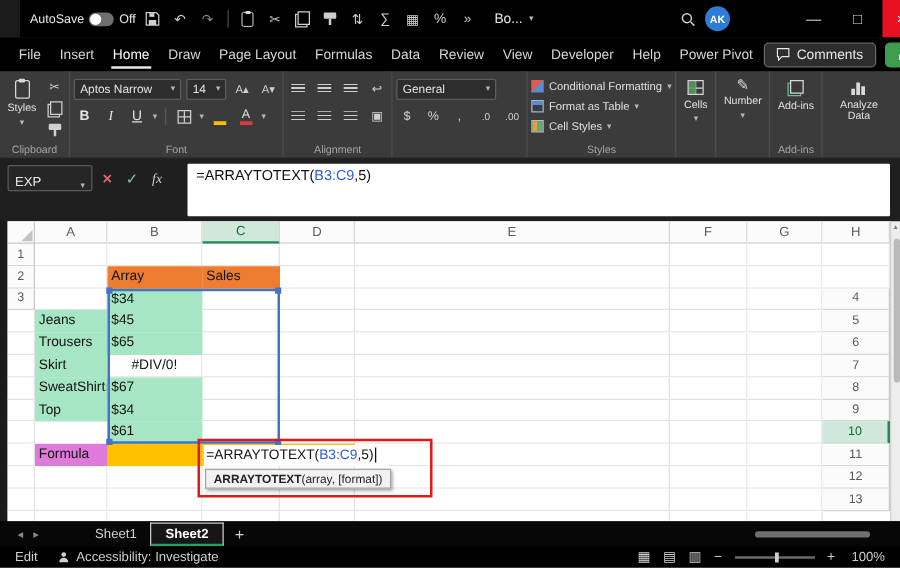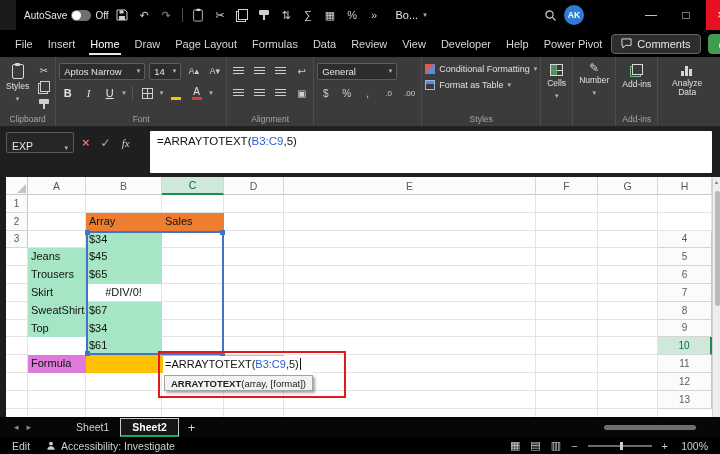--- a/index.html
+++ b/index.html
@@ -359,20 +359,25 @@
           <span class="strow">
             <span class="st-ico st-cf"></span>
             <span>Conditional Formatting</span>
             <span class="chev">▾</span>
           </span>
           <span class="strow">
             <span class="st-ico st-ft"></span>
             <span>Format as Table</span>
             <span class="chev">▾</span>
           </span>
+          <span class="strow">
+            <span class="st-ico st-cs"></span>
+            <span>Cell Styles</span>
+            <span class="chev">▾</span>
+          </span>
         </div>
       </div>
       <div class="rlabel">Styles</div>
     </div>
 
     <div class="rgroup">
       <div class="rcontent">
         <span class="bigbtn">
           <span class="cells-ico"></span>
           <span>Cells</span>

